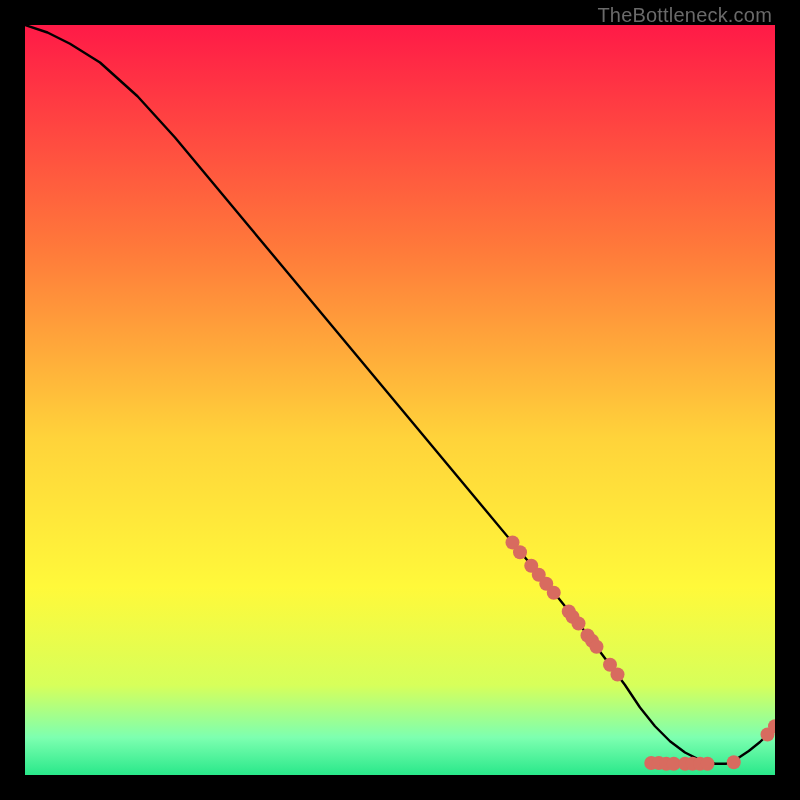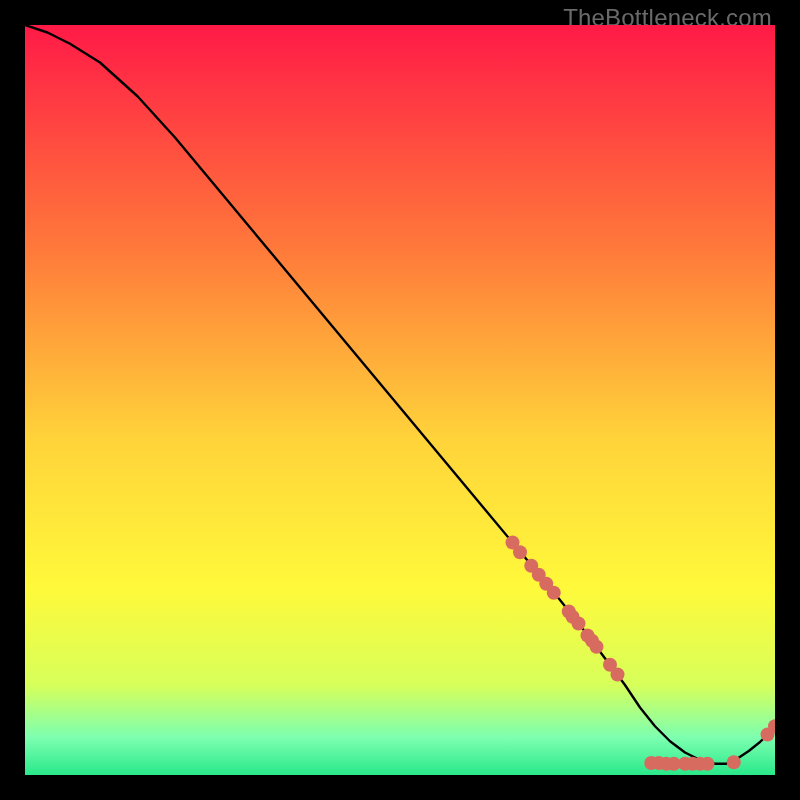--- a/index.html
+++ b/index.html
@@ -26,21 +26,21 @@
   .plot {
     width: 750px;
     height: 750px;
     display: block;
   }
   .watermark {
     position: absolute;
     top: 4px;
     right: 28px;
     color: #6a6a6a;
-    font-size: 24px;
+    font-size: 20px;
     font-weight: 400;
     letter-spacing: 0.2px;
     user-select: none;
   }
 </style>
 </head>
 <body>
 
 <div class="frame">
 

